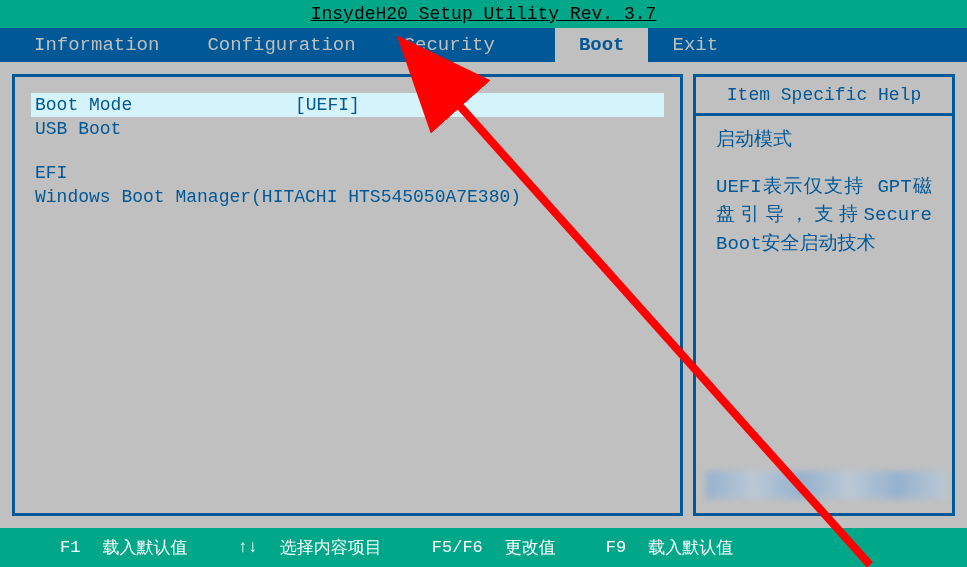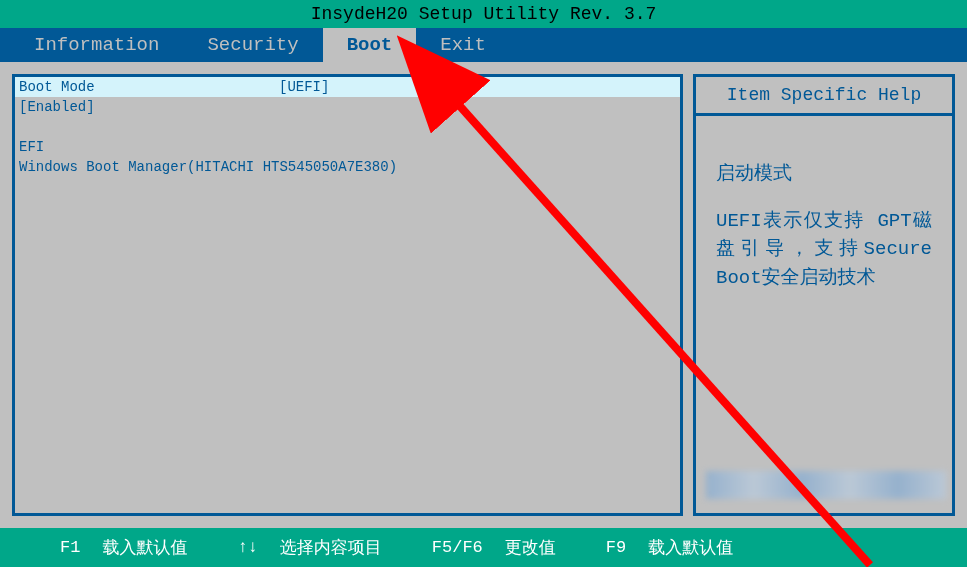--- a/index.html
+++ b/index.html
@@ -11,51 +11,53 @@
       overflow: hidden;
       position: relative;
     }
     .title-bar {
       height: 28px;
       background: #00a789;
       text-align: center;
       line-height: 28px;
       color: #000;
       font-size: 18px;
+      text-decoration: underline;
     }
     .menu-bar {
       height: 34px;
       background: #015896;
       display: flex;
       padding: 0 10px;
     }
     .menu-item {
       color: #bfbfbf;
       font-size: 19px;
       padding: 6px 24px;
       cursor: pointer;
     }
     .menu-item.active {
       background: #c0c0c0;
       color: #015896;
       font-weight: bold;
+      margin-left: 36px;
     }
     .content-area {
       background: #c0c0c0;
       height: 466px;
       padding: 12px;
       display: flex;
       gap: 10px;
     }
     .main-panel {
       flex: 1;
       border: 3px solid #015896;
       background: #c0c0c0;
-      padding: 0;
-      font-size: 14px;
+      padding: 16px;
+      font-size: 18px;
       color: #015896;
     }
     .help-panel {
       width: 262px;
       border: 3px solid #015896;
       background: #c0c0c0;
       display: flex;
       flex-direction: column;
     }
     .help-title {
@@ -132,40 +134,41 @@
   </style>
 </head>
 <body>
 
 <div class="title-bar">
   <span>InsydeH20 Setup Utility Rev. 3.7</span>
 </div>
 
 <div class="menu-bar">
   <div class="menu-item">Information</div>
+  <div class="menu-item">Configuration</div>
   <div class="menu-item">Security</div>
   <div class="menu-item active">Boot</div>
   <div class="menu-item">Exit</div>
 </div>
 
 <div class="content-area">
   <div class="main-panel">
     <div class="row highlighted">
       <span class="label">Boot Mode</span>
       <span class="value">[UEFI]</span>
     </div>
     <div class="row">
-      <span class="value">[Enabled]</span>
+      <span class="label">USB Boot</span>
     </div>
     <div class="spacer"></div>
     <div class="section-label">EFI</div>
     <div class="section-label">Windows Boot Manager(HITACHI HTS545050A7E380)</div>
   </div>
 
-  <div class="help-panel" style="position:relative;gap:34px;">
+  <div class="help-panel" style="position:relative;">
     <div class="help-title">Item Specific Help</div>
     <div class="help-content">
       <p>启动模式</p>
       <p>UEFI表示仅支持 GPT磁盘引导，支持Secure Boot安全启动技术</p>
     </div>
     <div class="blur-block"></div>
   </div>
 </div>
 
 <div class="footer-bar">

